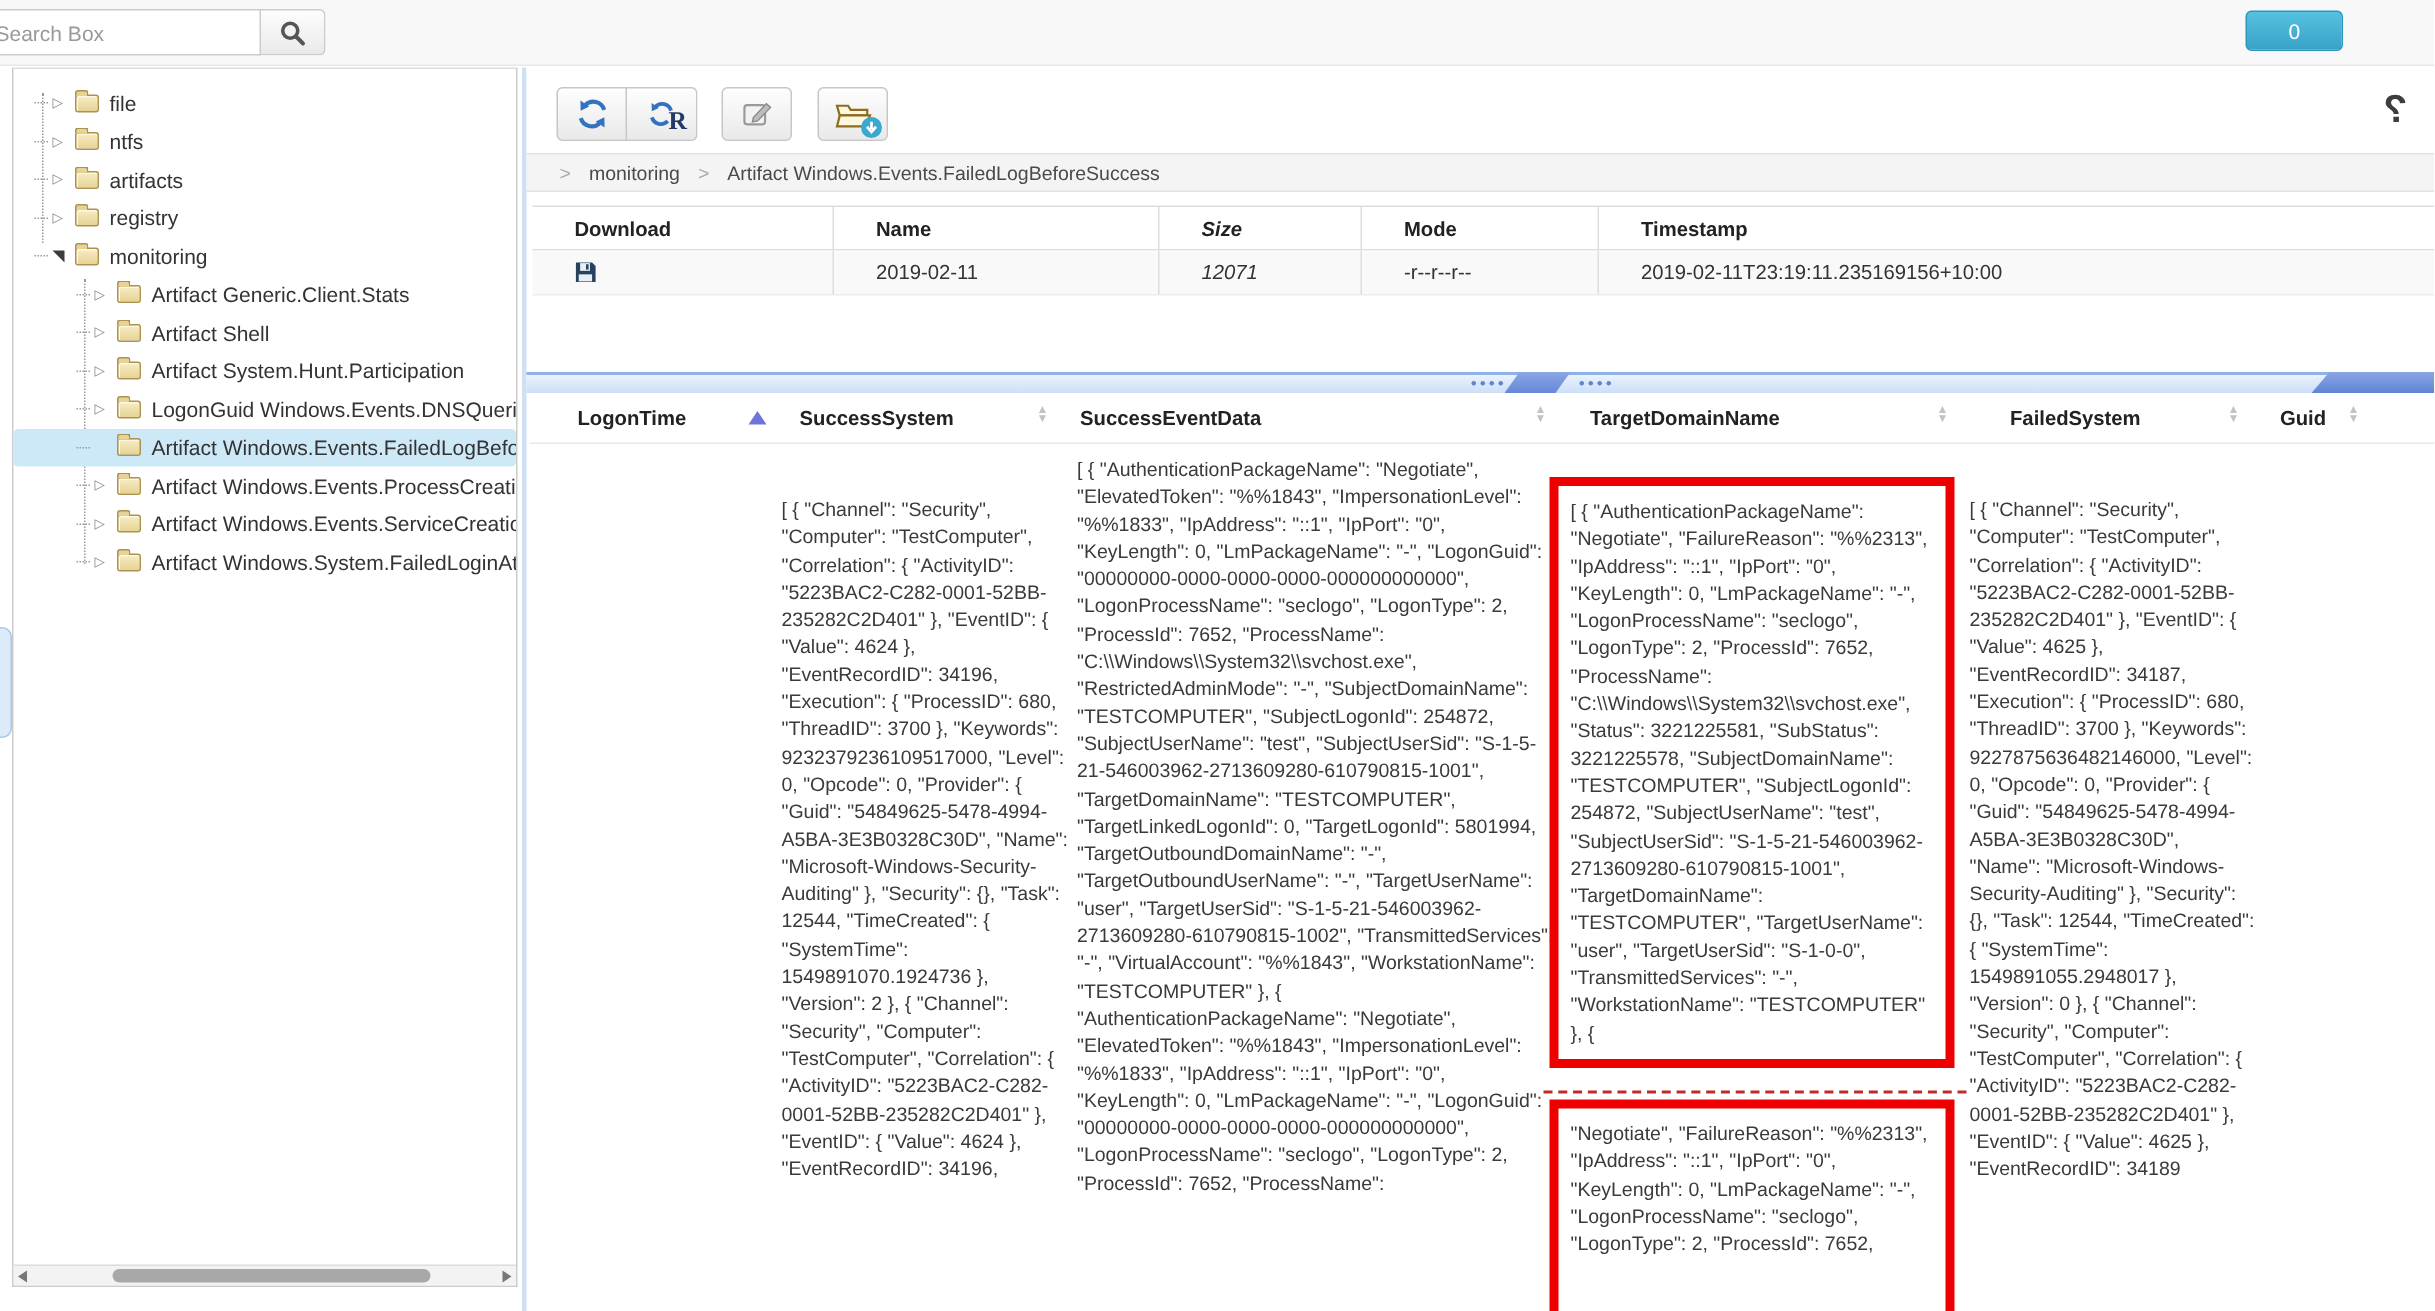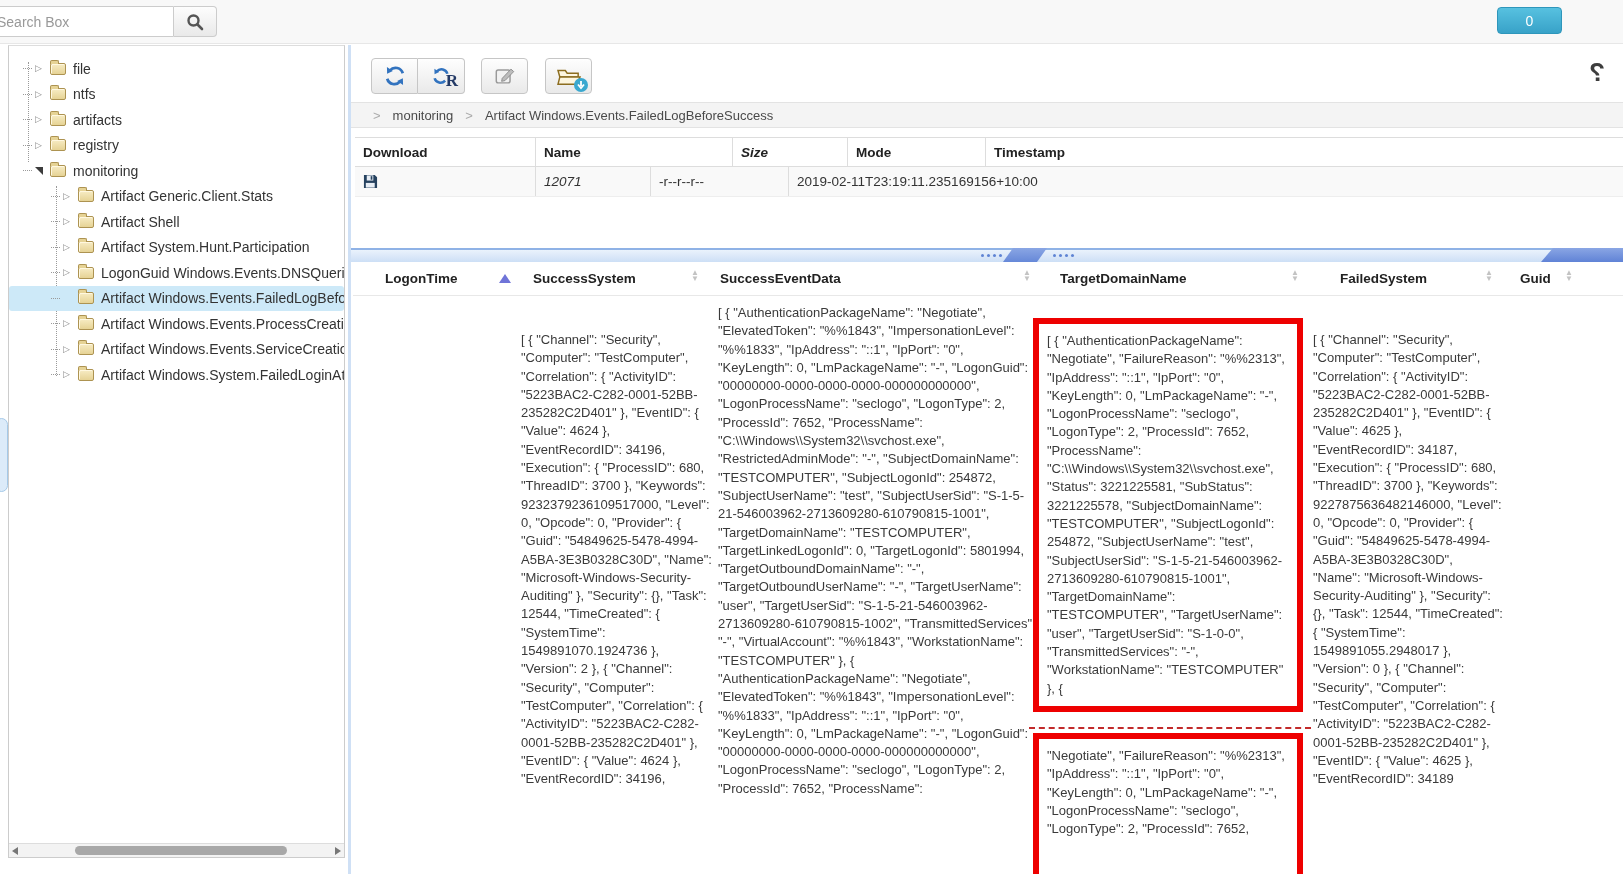--- a/index.html
+++ b/index.html
@@ -51,21 +51,21 @@
 
   .breadcrumb { position:absolute; left:0; top:57px; width:100%; height:26px; background:#f4f4f4; border-top:1px solid #e3e3e3; border-bottom:1px solid #e3e3e3; display:flex; align-items:center; font-size:13px; color:#4a4a4a; }
   .crumb-sep { color:#aaa; margin:0 12px; }
   .crumb { cursor:pointer; }
 
   
   .ftable { position:absolute; left:4px; top:92px; width:1268px; font-size:13.5px; }
   .ftable .hrow, .ftable .drow { display:flex; height:30px; align-items:center; }
   .ftable .hrow { border-top:1px solid #ddd; border-bottom:1px solid #ddd; font-weight:bold; color:#222; }
   .ftable .drow { background:#f9f9f9; border-bottom:1px solid #eee; color:#333; }
-  .fc { padding-left:8px; border-right:1px solid #ddd; height:100%; display:flex; align-items:center; overflow:hidden; white-space:nowrap; }
+  .fc { padding-left:8px; border-right:1px solid #ddd; height:100%; display:flex; align-items:center; overflow:hidden; white-space:nowrap;margin-left:20px; }
   .fc:last-child { border-right:none; }
   .fc.c0 { width:181px; } .fc.c1 { width:197px; } .fc.c2 { width:115px;font-style:italic; } .fc.c3 { width:138px; } .fc.c4 { flex:1; }
 
   
   .splitter { position:absolute; left:0; top:203px; width:100%; height:14px; background:linear-gradient(#eaf2fc,#cddff6); border-top:2px solid #8fb2e6; cursor:row-resize; }
   .spl-dots { position:absolute; top:4px; width:3px; height:3px; background:#5f84d4; border-radius:50%; box-shadow:6px 0 0 #5f84d4, 12px 0 0 #5f84d4, 18px 0 0 #5f84d4; }
   .spl-dots.d1 { left:630px; } .spl-dots.d2 { left:702px; }
   .spl-wedge { position:absolute; left:652px; top:-2px; width:44px; height:14px; background:linear-gradient(#8aa6e4,#6688d8); clip-path:polygon(10px 0, 100% 0, calc(100% - 10px) 100%, 0 100%); }
   .spl-tail { position:absolute; left:1190px; top:-2px; right:0; height:14px; background:linear-gradient(#8aa6e4,#6083d6); clip-path:polygon(12px 0, 100% 0, 100% 100%, 0 100%); }
 
@@ -261,20 +261,21 @@
         <div class="fc c0">
           <span>
             <svg width="15" height="15" viewBox="0 0 16 16">
               <path d="M1 1 h11.5 L15 3.5 V15 H1 Z" fill="#26425f"></path>
               <rect x="4" y="1.5" width="7" height="5.5" fill="#e8eef5"></rect>
               <rect x="8.2" y="2.3" width="1.8" height="3.8" fill="#26425f"></rect>
               <rect x="3" y="9.5" width="9.5" height="5" fill="#e8eef5"></rect>
             </svg>
           </span>
         </div>
+        <div class="fc c1">2019-02-11</div>
         <div class="fc c2">12071</div>
         <div class="fc c3">-r--r--r--</div>
         <div class="fc c4">2019-02-11T23:19:11.235169156+10:00</div>
       </div>
     </div>
 
     <div class="splitter">
       <span class="spl-dots d1"></span>
       <span class="spl-wedge"></span>
       <span class="spl-dots d2"></span>

